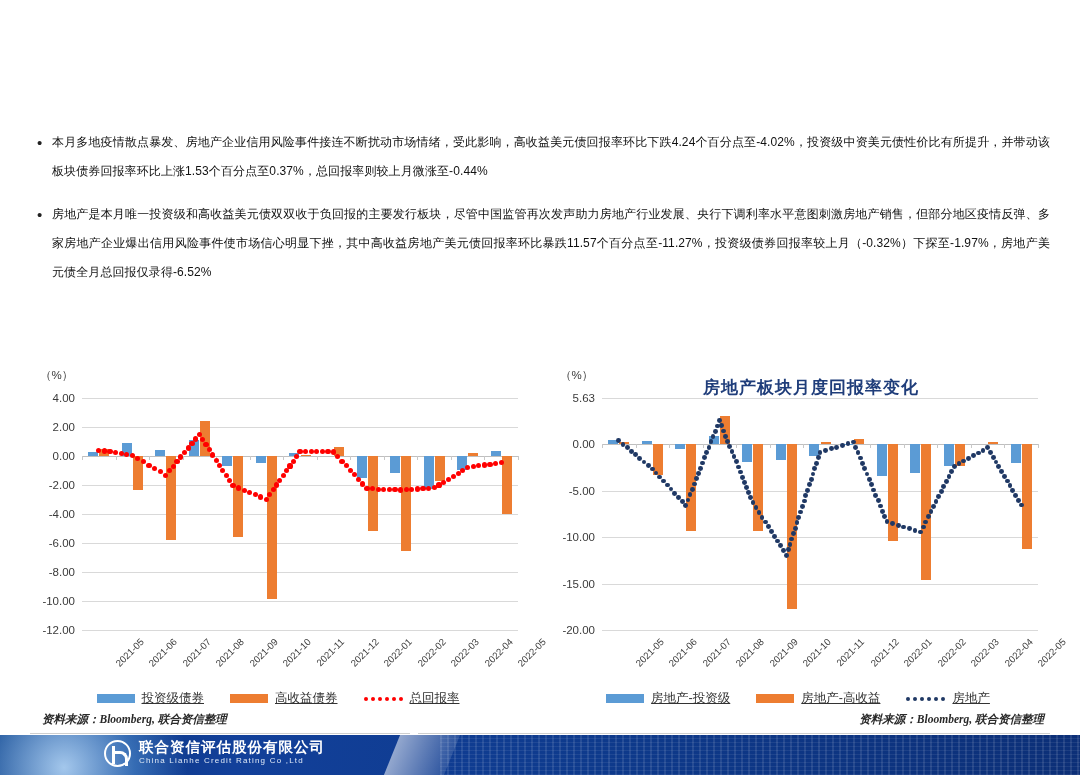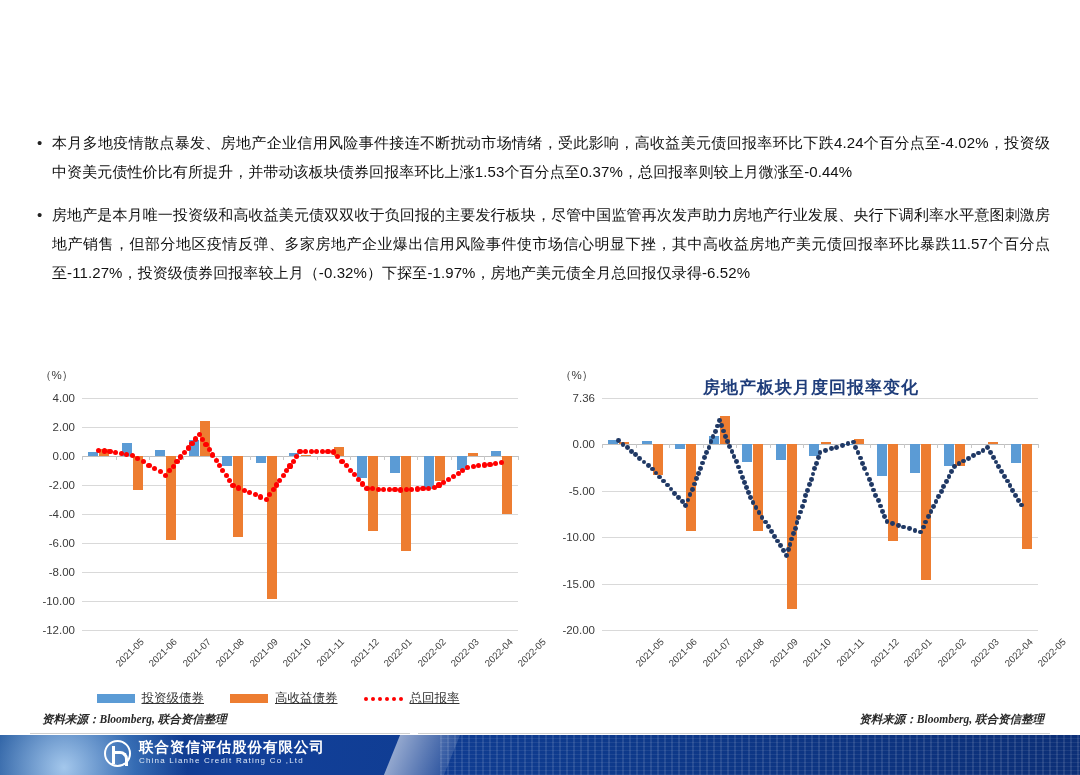--- a/index.html
+++ b/index.html
@@ -78,21 +78,21 @@
   }
 
   
   .bullets { position: absolute; left: 34px; top: 128px; width: 1016px; }
   .bullet { display: flex; margin-bottom: 14px; }
   .bullet .dot {
     width: 18px; flex: 0 0 18px; color: #222; font-size: 15px;
     line-height: 29px; text-align: left; padding-left: 3px;
   }
   .bullet .btxt {
-    flex: 1; font-size: 15px; line-height: 29px; color: #111;
+    flex: 1; font-size: 12px; line-height: 29px; color: #111;
     text-align: justify; letter-spacing: .1px;
   }
 
   
   .panel { position: absolute; top: 368px; width: 512px; height: 362px; }
   .panel-left  { left: 22px; }
   .panel-right { left: 542px; }
 
   .c-unit {
     position: absolute; left: 18px; top: 0;
@@ -400,21 +400,21 @@
           <span>总回报率</span>
         </div>
       </div>
   </div>
 
   <div class="panel panel-right">
     <div class="c-unit">（%）</div>
     <div class="c-title c-title-r">房地产板块月度回报率变化</div>
     <div class="plot" id="plot-1">
         <div class="gridline" style="top: 0px;"></div>
-        <div class="ylab" style="top: 0px;">7.36</div>
+        <div class="ylab" style="top: 0px;">5.63</div>
         <div class="gridline" style="top: 46.4px;"></div>
         <div class="ylab" style="top: 46.4px;">0.00</div>
         <div class="gridline" style="top: 92.8px;"></div>
         <div class="ylab" style="top: 92.8px;">-5.00</div>
         <div class="gridline" style="top: 139.2px;"></div>
         <div class="ylab" style="top: 139.2px;">-10.00</div>
         <div class="gridline" style="top: 185.6px;"></div>
         <div class="ylab" style="top: 185.6px;">-15.00</div>
         <div class="gridline" style="top: 232px;"></div>
         <div class="ylab" style="top: 232px;">-20.00</div>
@@ -606,20 +606,41 @@
         <div class="xlab" style="left: 154.923px; top: 2px;">2021-09</div>
         <div class="xlab" style="left: 188.462px; top: 2px;">2021-10</div>
         <div class="xlab" style="left: 222px; top: 2px;">2021-11</div>
         <div class="xlab" style="left: 255.538px; top: 2px;">2021-12</div>
         <div class="xlab" style="left: 289.077px; top: 2px;">2022-01</div>
         <div class="xlab" style="left: 322.615px; top: 2px;">2022-02</div>
         <div class="xlab" style="left: 356.154px; top: 2px;">2022-03</div>
         <div class="xlab" style="left: 389.692px; top: 2px;">2022-04</div>
         <div class="xlab" style="left: 423.231px; top: 2px;">2022-05</div>
       </div>
+    <div class="legend" id="legend-1">
+        <div class="li">
+          <span class="lg-swatch" style="background: rgb(91, 155, 213);"></span>
+          <span>房地产-投资级</span>
+        </div>
+        <div class="li">
+          <span class="lg-swatch" style="background: rgb(237, 125, 49);"></span>
+          <span>房地产-高收益</span>
+        </div>
+        <div class="li">
+          <span class="lg-dots">
+            <i style="background: rgb(31, 56, 100);"></i>
+            <i style="background: rgb(31, 56, 100);"></i>
+            <i style="background: rgb(31, 56, 100);"></i>
+            <i style="background: rgb(31, 56, 100);"></i>
+            <i style="background: rgb(31, 56, 100);"></i>
+            <i style="background: rgb(31, 56, 100);"></i>
+          </span>
+          <span>房地产</span>
+        </div>
+      </div>
   </div>
 
   <div class="source source-l">资料来源：Bloomberg, 联合资信整理</div>
   <div class="source source-r">资料来源：Bloomberg, 联合资信整理</div>
   <div class="hr-div hr-l"></div>
   <div class="hr-div hr-r"></div>
 
   <div class="footer">
     <div class="footer-slash"></div>
     <div class="logo-wrap">

